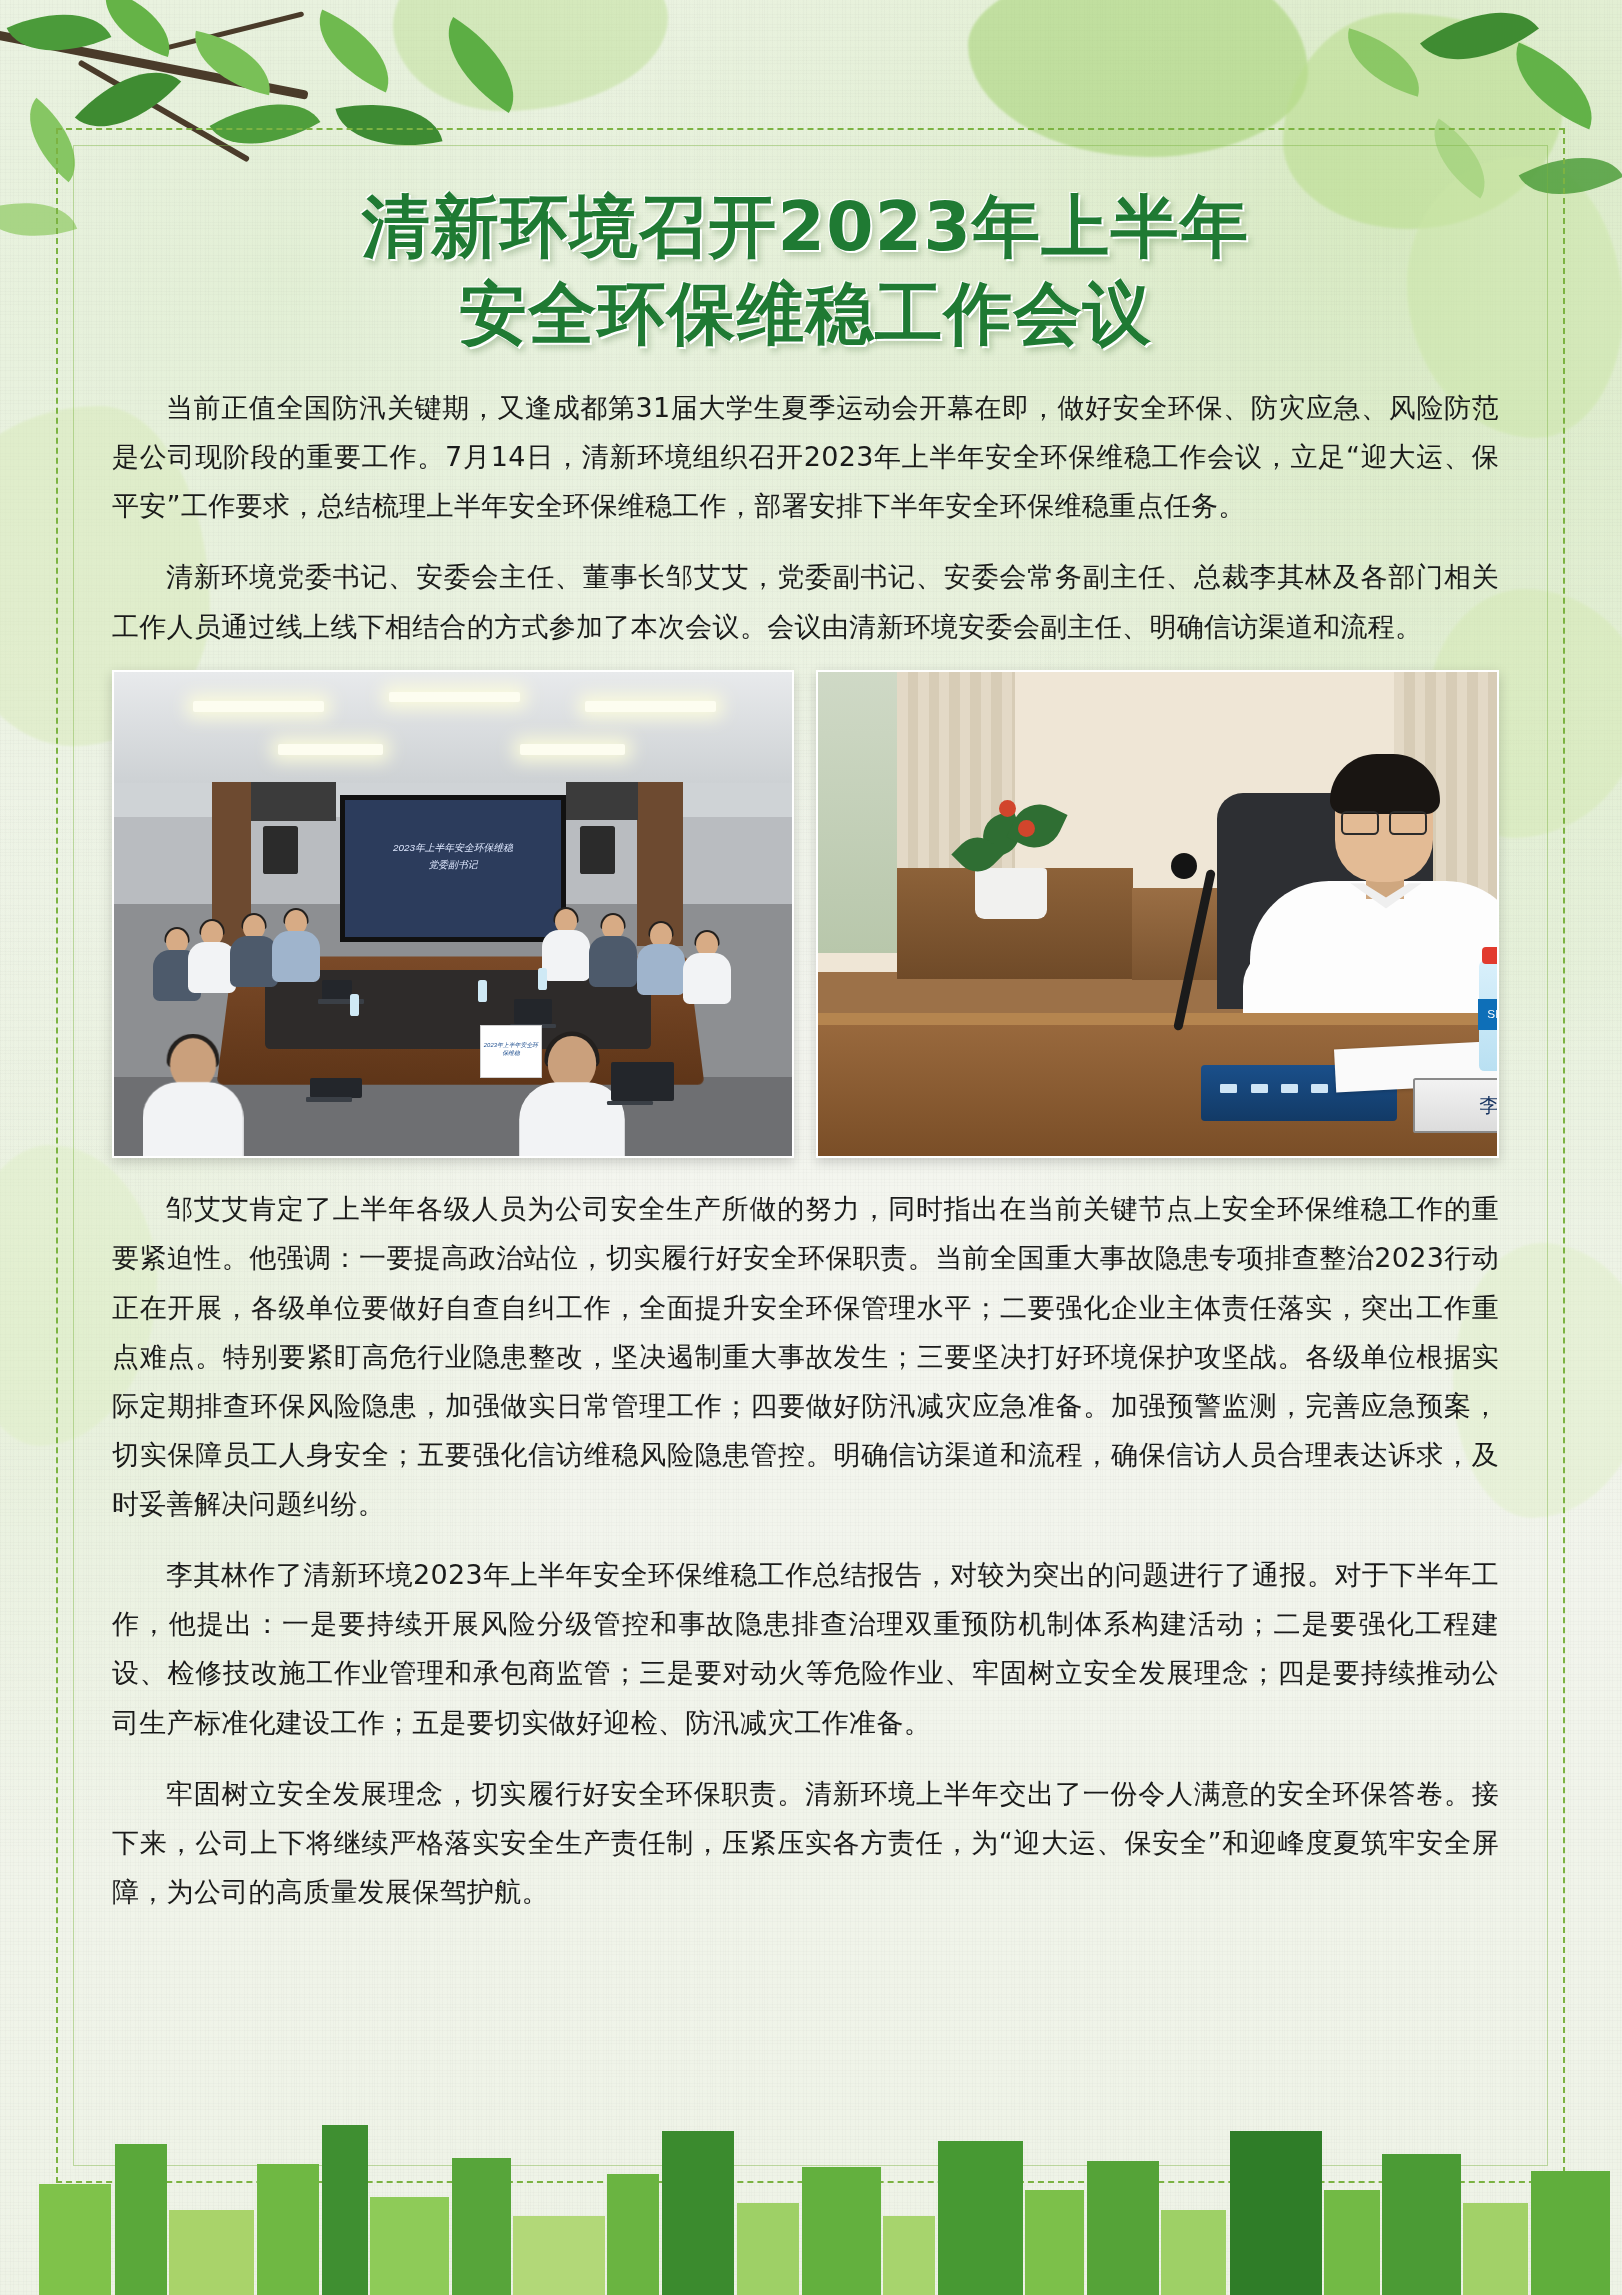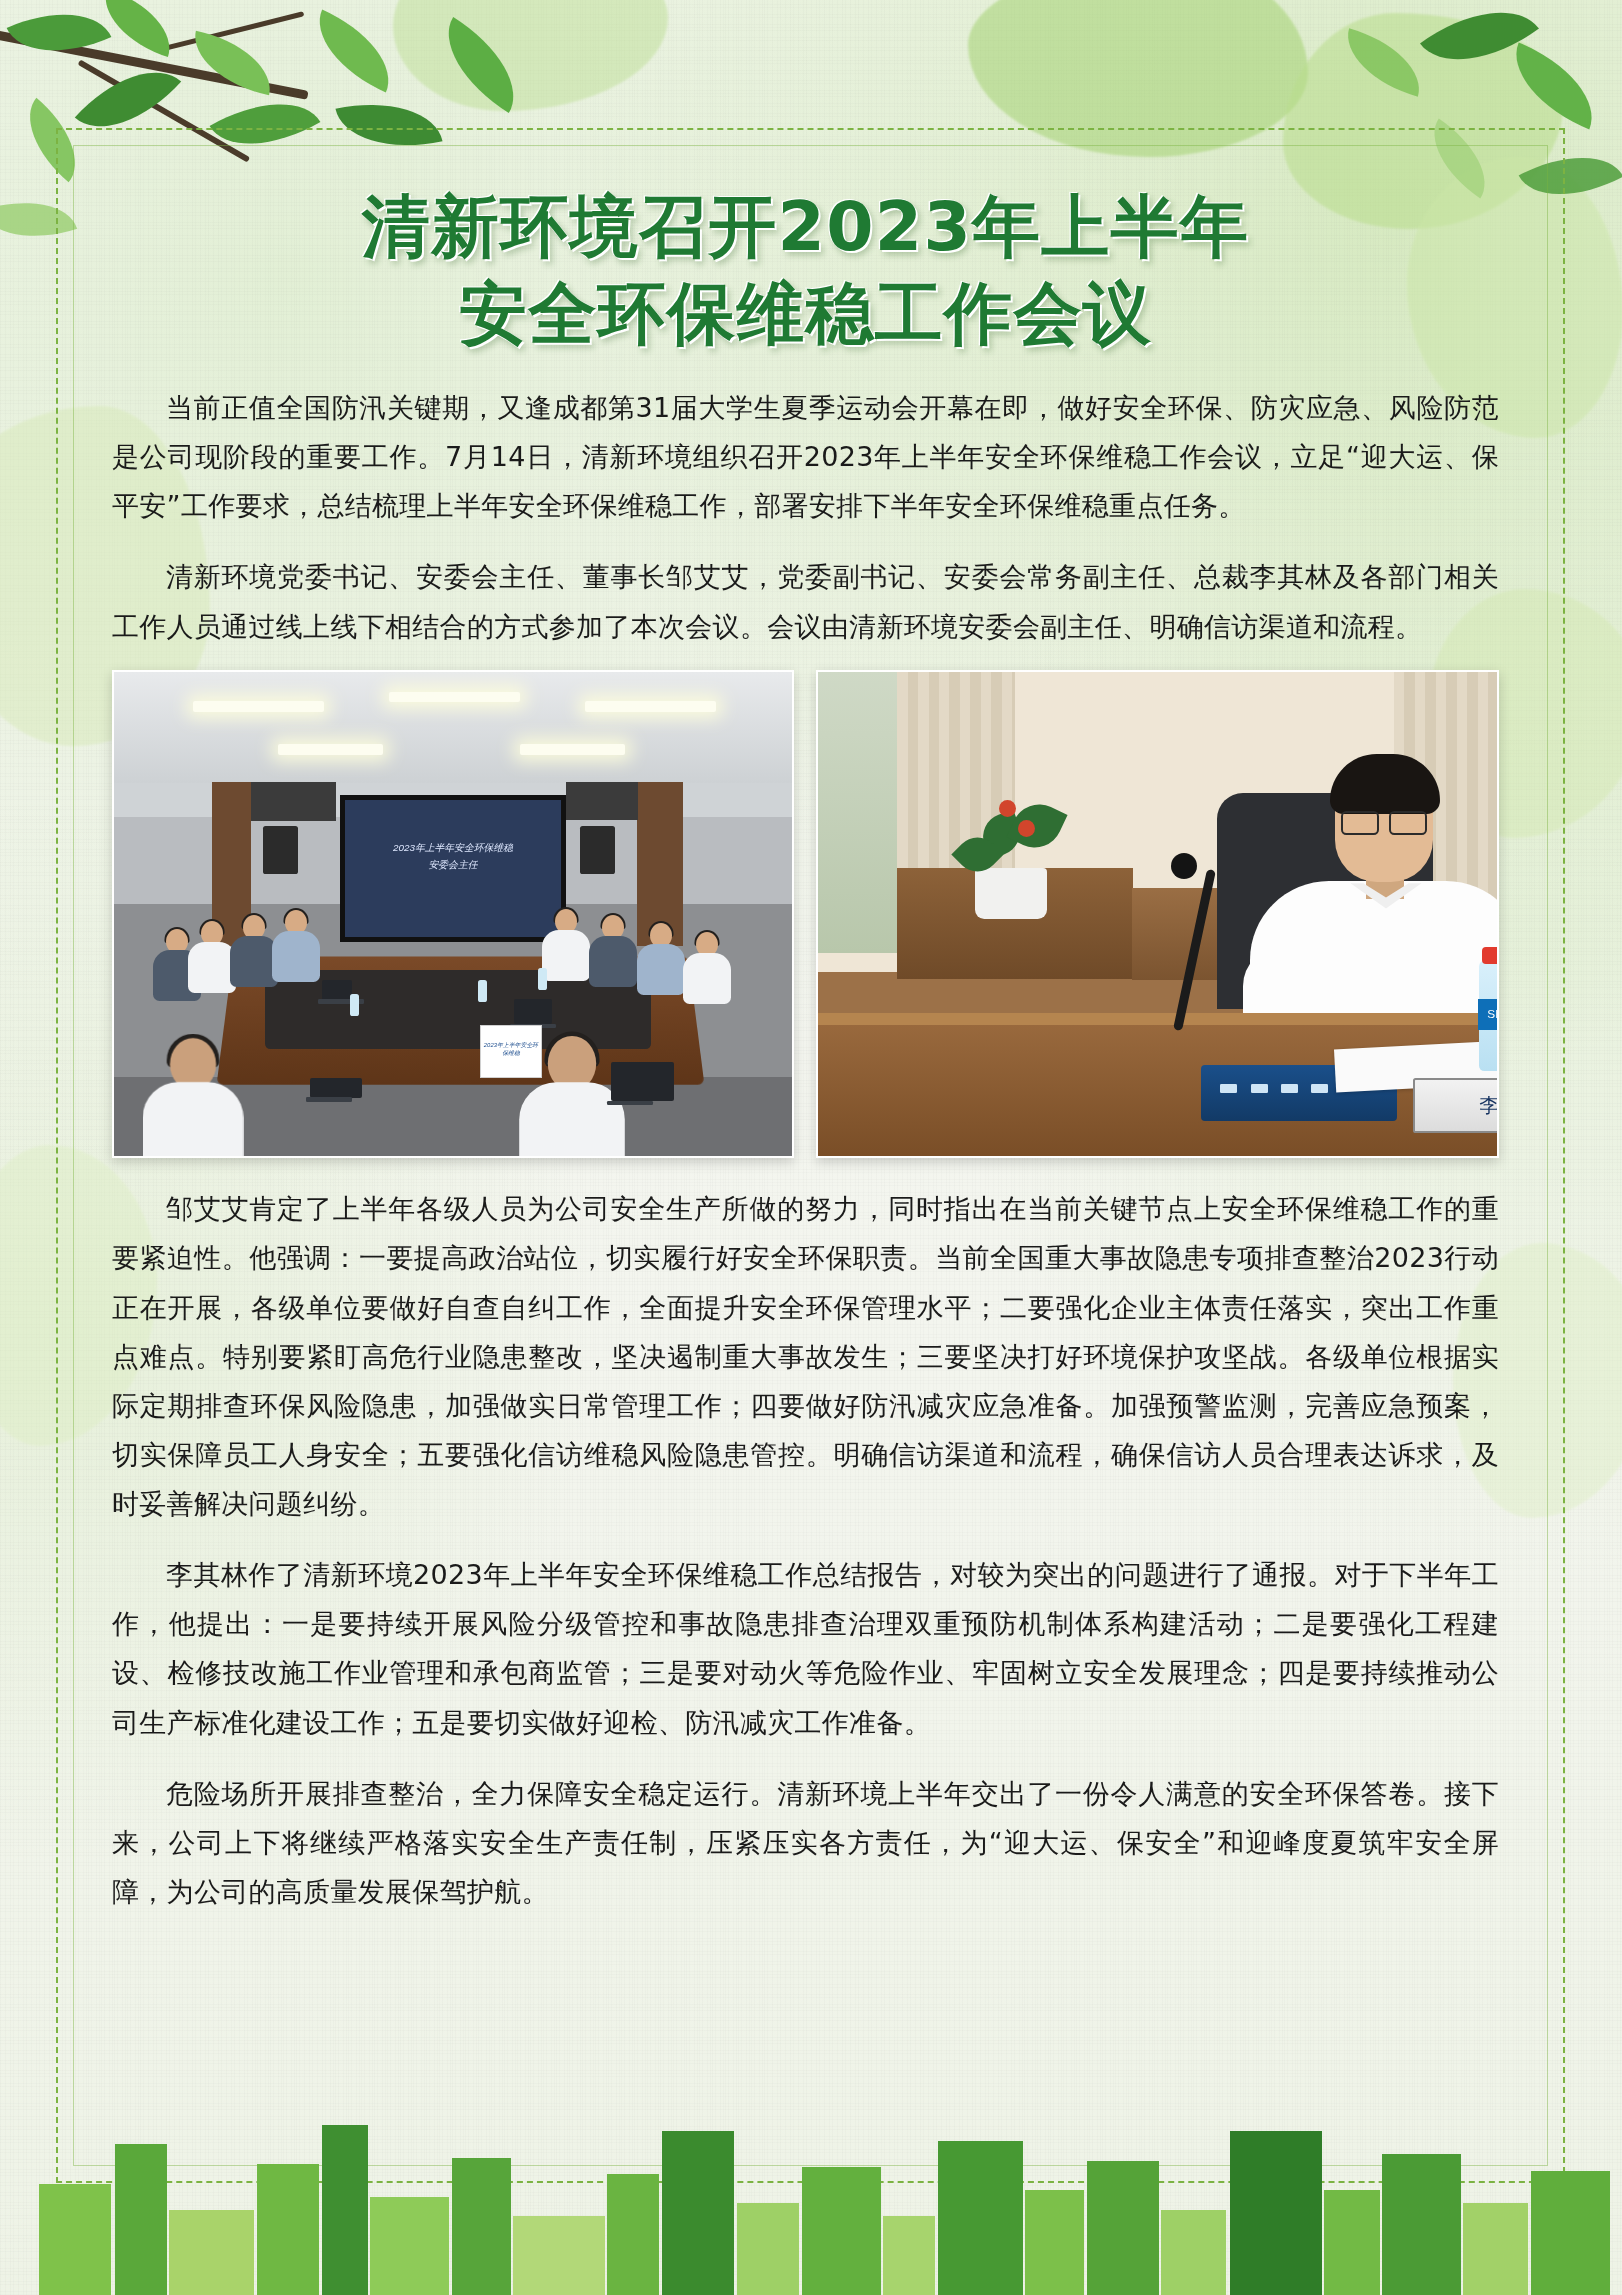--- a/index.html
+++ b/index.html
@@ -259,21 +259,21 @@
 
           <div class="wall-panel" style="left:98px; top:110px; width:39px; height:164px;"></div>
           <div class="wall-panel" style="left:523px; top:110px; width:46px; height:164px;"></div>
           <div class="wall-panel" style="left:137px; top:110px; width:85px; height:39px; background:#3b3b3b;"></div>
           <div class="wall-panel" style="left:452px; top:110px; width:72px; height:38px; background:#3b3b3b;"></div>
           <div class="wall-panel" style="left:149px; top:154px; width:35px; height:48px; background:#2b2b2b; border-radius:2.6px;"></div>
           <div class="wall-panel" style="left:466px; top:154px; width:35px; height:48px; background:#2b2b2b; border-radius:2.6px;"></div>
 
           <div class="screen-board">
             <div class="scr-txt">2023年上半年安全环保维稳</div>
-            <div class="scr-txt" style="top:58px;">安委会主任</div>
+            <div class="scr-txt" style="top:58px;">党委副书记</div>
           </div>
 
           <div class="carpet"></div>
           <div class="table-main"></div>
           <div class="table-center"></div>
 
           <div class="person" style="left:63px; top:257px;">
               <span class="p-hair"></span>
               <span class="p-head"></span>
               <span class="p-body dark"></span>
@@ -388,21 +388,21 @@
           <div class="nameplate">
             <span class="nameplate-text">李其林</span>
           </div>
 
         </div>
       </div>
     </div>
 
     <p class="para">邹艾艾肯定了上半年各级人员为公司安全生产所做的努力，同时指出在当前关键节点上安全环保维稳工作的重要紧迫性。他强调：一要提高政治站位，切实履行好安全环保职责。当前全国重大事故隐患专项排查整治2023行动正在开展，各级单位要做好自查自纠工作，全面提升安全环保管理水平；二要强化企业主体责任落实，突出工作重点难点。特别要紧盯高危行业隐患整改，坚决遏制重大事故发生；三要坚决打好环境保护攻坚战。各级单位根据实际定期排查环保风险隐患，加强做实日常管理工作；四要做好防汛减灾应急准备。加强预警监测，完善应急预案，切实保障员工人身安全；五要强化信访维稳风险隐患管控。明确信访渠道和流程，确保信访人员合理表达诉求，及时妥善解决问题纠纷。</p>
     <p class="para">李其林作了清新环境2023年上半年安全环保维稳工作总结报告，对较为突出的问题进行了通报。对于下半年工作，他提出：一是要持续开展风险分级管控和事故隐患排查治理双重预防机制体系构建活动；二是要强化工程建设、检修技改施工作业管理和承包商监管；三是要对动火等危险作业、牢固树立安全发展理念；四是要持续推动公司生产标准化建设工作；五是要切实做好迎检、防汛减灾工作准备。</p>
-    <p class="para">危险场所开展排查整治，全力保障安全稳定运行。清新环境上半年交出了一份令人满意的安全环保答卷。接下来，公司上下将继续严格落实安全生产责任制，压紧压实各方责任，为“迎大运、保安全”和迎峰度夏筑牢安全屏障，为公司的高质量发展保驾护航。</p>
+    <p class="para">牢固树立安全发展理念，切实履行好安全环保职责。清新环境上半年交出了一份令人满意的安全环保答卷。接下来，公司上下将继续严格落实安全生产责任制，压紧压实各方责任，为“迎大运、保安全”和迎峰度夏筑牢安全屏障，为公司的高质量发展保驾护航。</p>
   </div>
 
   <div class="skyline">
     <div class="bld" style="left:39px; width:72px; height:111px; background:#7fc24a;"></div>
     <div class="bld" style="left:115px; width:52px; height:151px; background:#5aa83a;"></div>
     <div class="bld" style="left:169px; width:85px; height:85px; background:#a9d36a;"></div>
     <div class="bld" style="left:257px; width:62px; height:131px; background:#6fb843;"></div>
     <div class="bld" style="left:322px; width:46px; height:170px; background:#3f8f31;"></div>
     <div class="bld" style="left:370px; width:79px; height:98px; background:#8ecb58;"></div>
     <div class="bld" style="left:452px; width:59px; height:137px; background:#57a53a;"></div>

